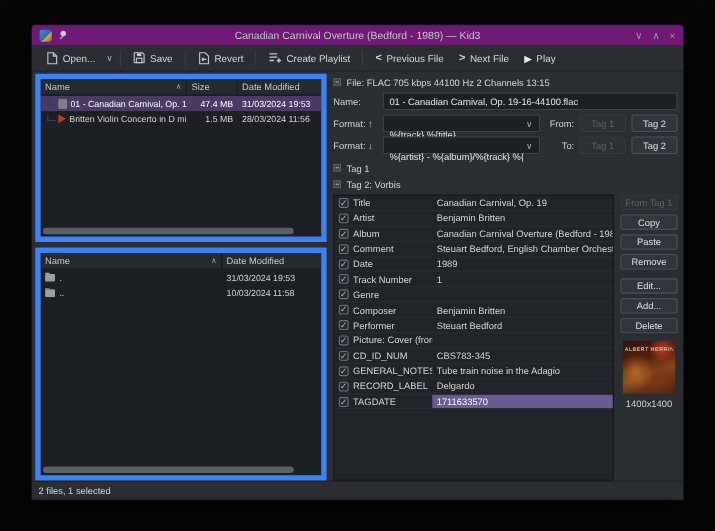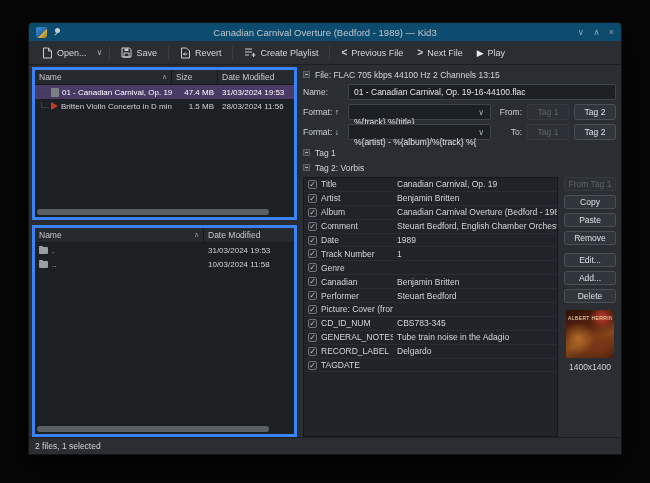--- a/index.html
+++ b/index.html
@@ -1,21 +1,21 @@
 <!DOCTYPE html>
 <html><head>
 <meta charset="utf-8">
 <style>
   * { box-sizing: border-box; margin: 0; padding: 0; }
   html,body { width:650px; height:483px; background:#060607; font-family:"Liberation Sans",sans-serif; overflow:hidden; }
   .window{ position:absolute; left:28px; top:22px; width:594px; height:433px;
     background:#2a2e33; border:1px solid #131517; border-radius:4px 4px 0 0;
     box-shadow:0 10px 30px rgba(0,0,0,.8); display:flex; flex-direction:column; color:#d8dbde; }
   
-  .titlebar{ height:18px; background:#0c4a6e; border-radius:4px 4px 0 0; display:flex; align-items:center; padding:0 7px; flex:0 0 auto; }
+  .titlebar{ height:18px; background:#701a75; border-radius:4px 4px 0 0; display:flex; align-items:center; padding:0 7px; flex:0 0 auto; }
   .tb-left{ display:flex; align-items:center; gap:6px; width:80px; }
   .app-icon{ width:11px; height:11px; border-radius:2px; background:linear-gradient(135deg,#3f8fd4 0%,#2a6aa8 55%,#d8b23a 60%,#8a6f22 100%); }
   .pin-icon{ width:10px; height:10px; position:relative; }
   .pin-icon::before{ content:""; position:absolute; left:2px; top:1px; width:5px; height:5px; border-radius:50%; background:#c8ccd0; }
   .pin-icon::after{ content:""; position:absolute; left:1px; top:6px; width:5px; height:1px; background:#c8ccd0; transform:rotate(-45deg); }
   .title-text{ flex:1; text-align:center; font-size:9.5px; color:#c2c6ca; white-space:nowrap; overflow:hidden; }
   .tb-right{ display:flex; gap:9px; width:80px; justify-content:flex-end; }
   .win-btn{ font-size:9px; color:#9aa0a6; line-height:18px; cursor:default; }
   
   .menubar{ height:19px; display:flex; align-items:center; gap:16px; padding:0 11px; font-size:9.5px; color:#d4d7da; flex:0 0 auto; }
@@ -23,21 +23,21 @@
   .toolbar{ height:24px; display:flex; align-items:center; padding:0 7px; gap:2px; border-bottom:1px solid #1d2023; flex:0 0 auto; }
   .tool-btn{ display:flex; align-items:center; gap:4px; padding:3px 6px; font-size:9px; color:#d4d7da; border-radius:3px; }
   .tool-sep{ width:1px; height:14px; background:#383d42; margin:0 3px; }
   .tool-btn svg{ display:block; }
   .chev{ font-size:10px; font-weight:700; color:#cfd3d6; }
   .dd-arrow{ font-size:8px; color:#aab0b5; padding:0 2px; }
   .play-glyph{ font-size:9px; color:#e9ebed; }
   
   .main{ flex:1; display:flex; min-height:0; padding:2px 3px 0 3px; gap:4px; }
   .left-col{ width:265px; display:flex; flex-direction:column; flex:0 0 auto; }
-  .panel{ background:#1d2023; border:3px solid #3b82f6; display:flex; flex-direction:column; overflow:hidden; }
+  .panel{ background:#1d2023; border:5px solid #3b82f6; display:flex; flex-direction:column; overflow:hidden; }
   .panel.files{ height:153px; flex:0 0 auto; }
   .panel.dirs{ flex:1; margin-top:5px; }
   .list-header{ display:flex; background:#26292d; border-bottom:1px solid #17191b; height:15px; align-items:center; font-size:8.5px; color:#c6c9cc; flex:0 0 auto; }
   .hcell{ padding:0 4px; display:flex; align-items:center; height:100%; border-right:1px solid #17191b; white-space:nowrap; overflow:hidden; }
   .hcell.last{ border-right:none; }
   .sort-ind{ margin-left:auto; font-size:7px; color:#9ba1a7; padding-left:3px; }
   .col-name{ flex:1; min-width:0; }
   .col-size{ width:46px; flex:0 0 auto; }
   .col-date{ width:76px; flex:0 0 auto; }
   .col-date2{ width:90px; flex:0 0 auto; }
@@ -340,21 +340,21 @@
             <div class="tag-row">
               <div class="cb-cell">
                 <span class="checkbox">✓</span>
               </div>
               <div class="field-cell">Genre</div>
             </div>
             <div class="tag-row">
               <div class="cb-cell">
                 <span class="checkbox">✓</span>
               </div>
-              <div class="field-cell">Canadian</div>
+              <div class="field-cell">Composer</div>
               <div class="value-cell">Benjamin Britten</div>
             </div>
             <div class="tag-row">
               <div class="cb-cell">
                 <span class="checkbox">✓</span>
               </div>
               <div class="field-cell">Performer</div>
               <div class="value-cell">Steuart Bedford</div>
             </div>
             <div class="tag-row">
@@ -383,20 +383,21 @@
                 <span class="checkbox">✓</span>
               </div>
               <div class="field-cell">RECORD_LABEL</div>
               <div class="value-cell">Delgardo</div>
             </div>
             <div class="tag-row">
               <div class="cb-cell">
                 <span class="checkbox">✓</span>
               </div>
               <div class="field-cell">TAGDATE</div>
+              <div class="value-cell hl">1711633570</div>
             </div>
           </div>
 
         <div class="side-col">
           <div class="btn side-btn disabled">
               <span>From Tag 1</span>
             </div>
           <div class="btn side-btn">
               <span>Copy</span>
             </div>

